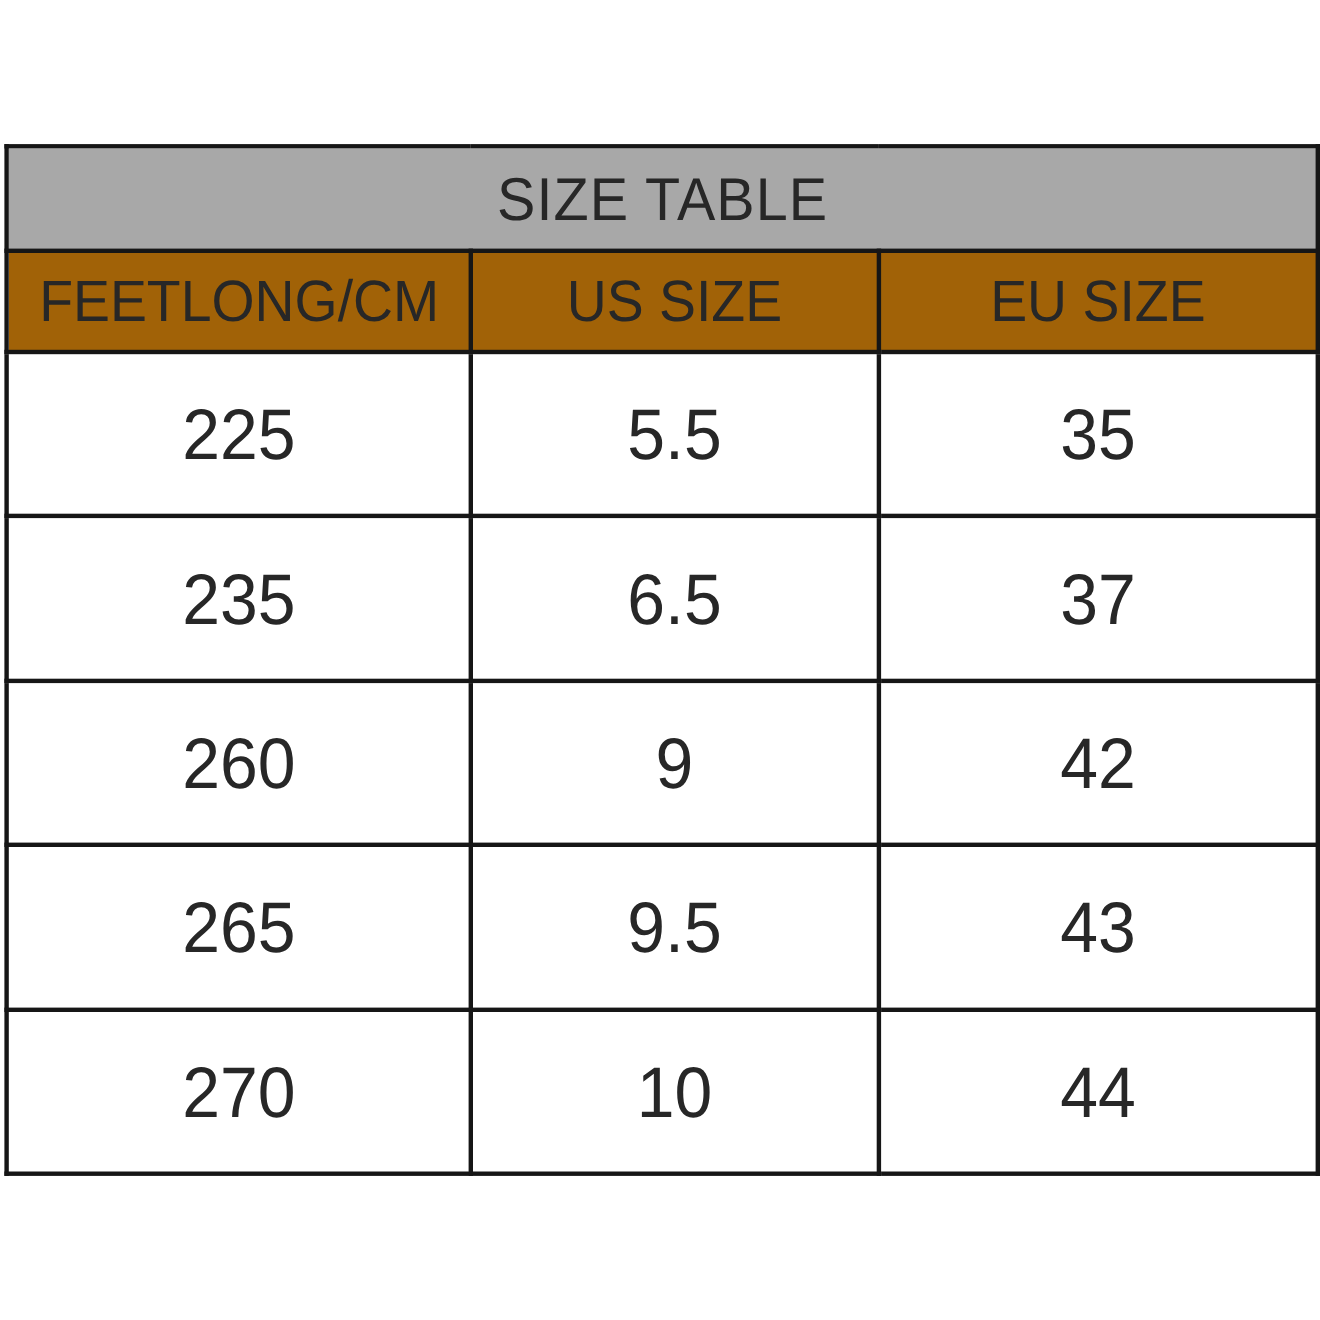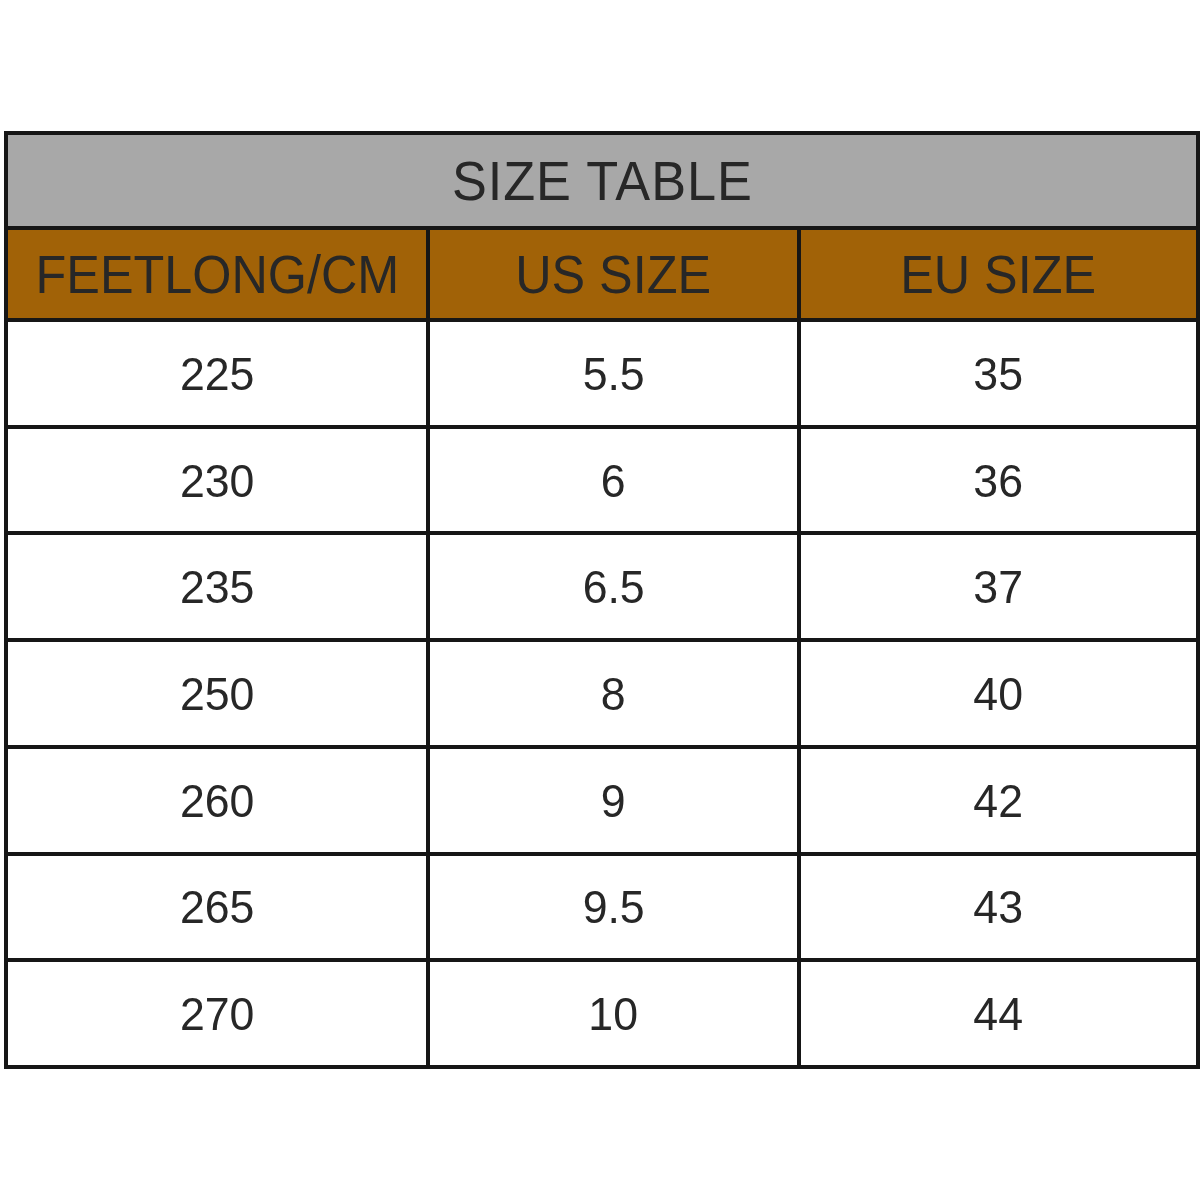--- a/index.html
+++ b/index.html
@@ -41,21 +41,21 @@
     font-size: 55px;
     letter-spacing: 1px;
   }
   .header-row th {
     background: #a16207;
     height: 88px;
     font-size: 53px;
   }
   .size-table tbody td {
     background: #ffffff;
-    font-size: 47px;
+    font-size: 65px;
   }
   .cell-text {
     display: inline-block;
     transform: scaleX(0.95);
     transform-origin: center;
   }
 </style>
 </head>
 <body>
 
@@ -85,33 +85,23 @@
       </tr>
     </thead>
     <tbody>
 
     <tr>
           <td><span class="cell-text">225</span></td>
           <td><span class="cell-text">5.5</span></td>
           <td><span class="cell-text">35</span></td>
         </tr>
         <tr>
-          <td><span class="cell-text">230</span></td>
-          <td><span class="cell-text">6</span></td>
-          <td><span class="cell-text">36</span></td>
-        </tr>
-        <tr>
           <td><span class="cell-text">235</span></td>
           <td><span class="cell-text">6.5</span></td>
           <td><span class="cell-text">37</span></td>
-        </tr>
-        <tr>
-          <td><span class="cell-text">250</span></td>
-          <td><span class="cell-text">8</span></td>
-          <td><span class="cell-text">40</span></td>
         </tr>
         <tr>
           <td><span class="cell-text">260</span></td>
           <td><span class="cell-text">9</span></td>
           <td><span class="cell-text">42</span></td>
         </tr>
         <tr>
           <td><span class="cell-text">265</span></td>
           <td><span class="cell-text">9.5</span></td>
           <td><span class="cell-text">43</span></td>

